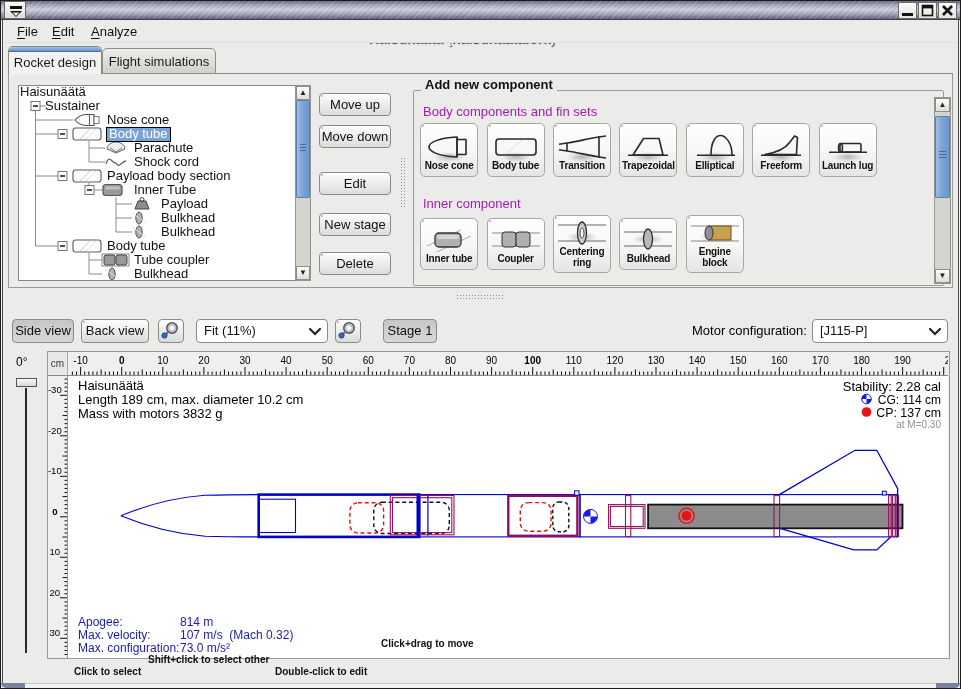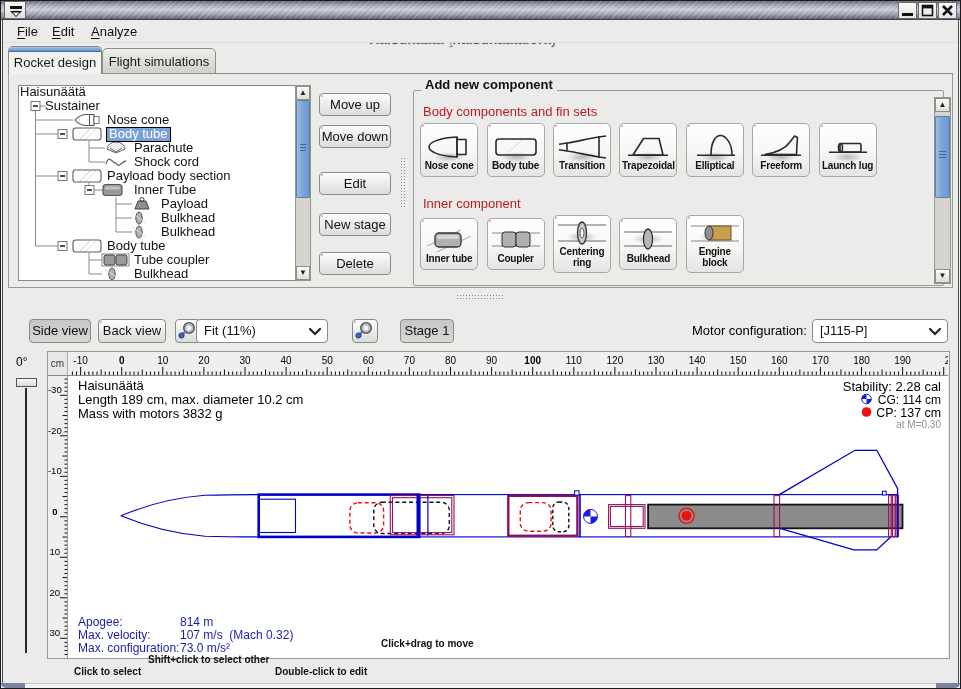--- a/index.html
+++ b/index.html
@@ -24,29 +24,29 @@
 .tabInactive{left:102px;top:48px;width:114px;height:26px;background:linear-gradient(#eeeeec,#cfcfcb);border:1px solid #8f8f89;border-radius:5px 5px 0 0;z-index:2;}
 .tabLbl{position:absolute;left:0;right:0;text-align:center;}
 .tabpane{position:absolute;left:8px;top:73px;width:945px;height:215px;background:#ebebe9;border:1px solid #9a9a94;border-top:1px solid #898983;z-index:1;}
 .treepanel{position:absolute;left:9px;top:11px;width:293px;height:196px;background:#fff;border:1px solid #888;font-size:13px;color:#111;}
 .trow{position:absolute;white-space:nowrap;height:14px;line-height:14px;}
 .tsel{background:#7aa2d9;border:1px solid #000;color:#fff;padding:0 2px;margin-left:-3px;line-height:12.5px;display:inline-block;height:14.5px;}
 .btn{position:absolute;background:linear-gradient(#fefefe,#efefee 40%,#dcdcda);border:1px solid #8b8b85;border-radius:4px;font-size:13px;color:#111;text-align:center;font-family:"Liberation Sans",sans-serif;}
 .pinkdot{position:absolute;left:1px;top:1px;width:2px;height:2px;background:#f2aad6;}
 .fieldset{position:absolute;left:404px;top:16px;width:531px;height:196px;border:1px solid #9c9c96;border-radius:2px;}
 .fieldlegend{position:absolute;left:412px;top:3px;background:#ebebe9;padding:0 4px;font-weight:bold;font-size:13px;color:#111;}
-.complbl{position:absolute;font-size:13px;color:#b91c1c;}
+.complbl{position:absolute;font-size:13px;color:#a21caf;}
 .cbtn{position:absolute;width:58px;background:linear-gradient(#ffffff,#f6f6f5 55%,#e4e4e2);border:1px solid #a8a8a2;border-radius:5px;}
 .cbtn .cap{position:absolute;left:-4px;right:-4px;text-align:center;font-size:10px;color:#111;line-height:11px;font-weight:bold;letter-spacing:-0.2px;}
 .ishadow{position:absolute;left:7px;right:7px;height:14px;background:radial-gradient(ellipse 50% 50% at 50% 50%, rgba(90,90,90,0.40), rgba(120,120,120,0) 72%);}
 .sb{position:absolute;background:#d6d4ce;border:1px solid #949490;}
 .sbBtn{position:absolute;left:0;right:0;height:14px;background:linear-gradient(#fcfcfb,#dededb);border:1px solid #8d8d87;}
 .sbThumb{position:absolute;left:0px;right:0px;background:linear-gradient(90deg,#9dbce4,#7da4d6 45%,#6b97d0);border:1px solid #5c80ad;border-radius:1px;}
 .arrow{position:absolute;left:50%;top:50%;transform:translate(-50%,-52%);font-size:8px;color:#222;}
-.toolbtn{position:absolute;top:319px;height:24px;background:linear-gradient(#fdfdfc,#eeeeec 45%,#dadad8);border:1px solid #8b8b85;border-radius:4px;font-size:13px;color:#111;text-align:center;line-height:21px;margin-left:17px;}
+.toolbtn{position:absolute;top:319px;height:24px;background:linear-gradient(#fdfdfc,#eeeeec 45%,#dadad8);border:1px solid #8b8b85;border-radius:4px;font-size:13px;color:#111;text-align:center;line-height:21px;}
 .toolbtn.pressed{background:linear-gradient(#c6c6c4,#d8d8d6);}
 .combo{position:absolute;top:319px;height:24px;background:#fff;border:1px solid #8b8b85;border-radius:4px;font-size:13px;color:#111;line-height:22px;}
 .statustext{position:absolute;font-size:10px;font-weight:bold;color:#111;}
 .canvaswrap{position:absolute;left:47px;top:351px;width:903px;height:308px;border:1px solid #9a9a94;background:#efefed;}
 .canvas{position:absolute;left:20px;top:24px;width:880px;height:282px;background:#fff;}
 .ctext{position:absolute;font-size:13px;color:#000;white-space:pre;}
 .btext{position:absolute;font-size:12px;color:#1c1cae;white-space:pre;}
 </style></head><body>
 <div class="win"></div>
 <div class="frameL"></div>

